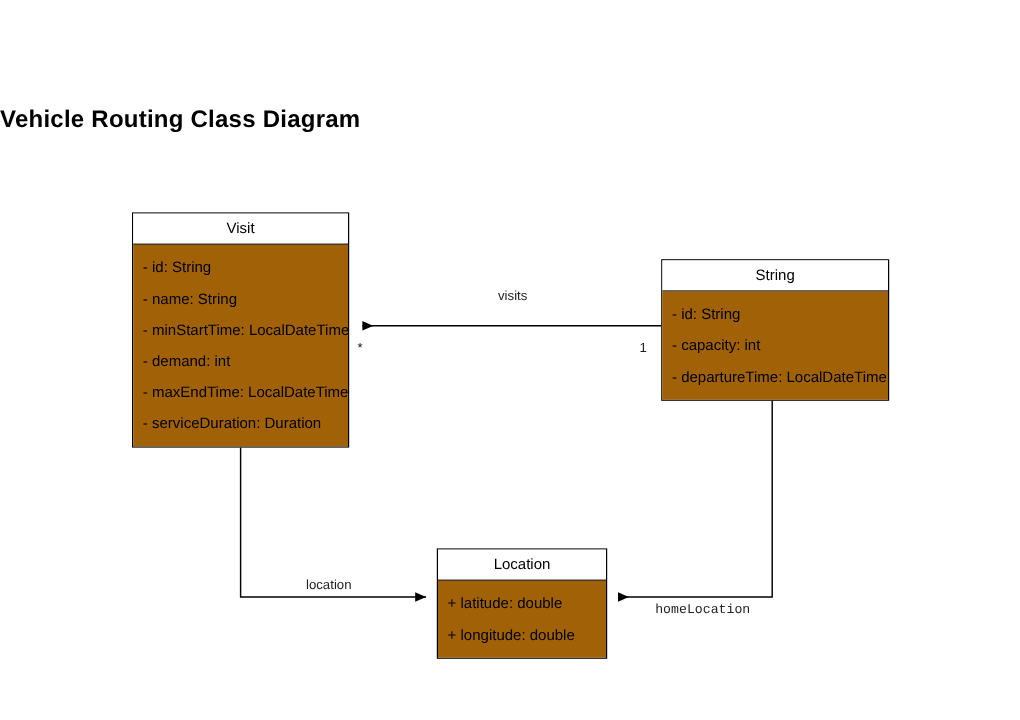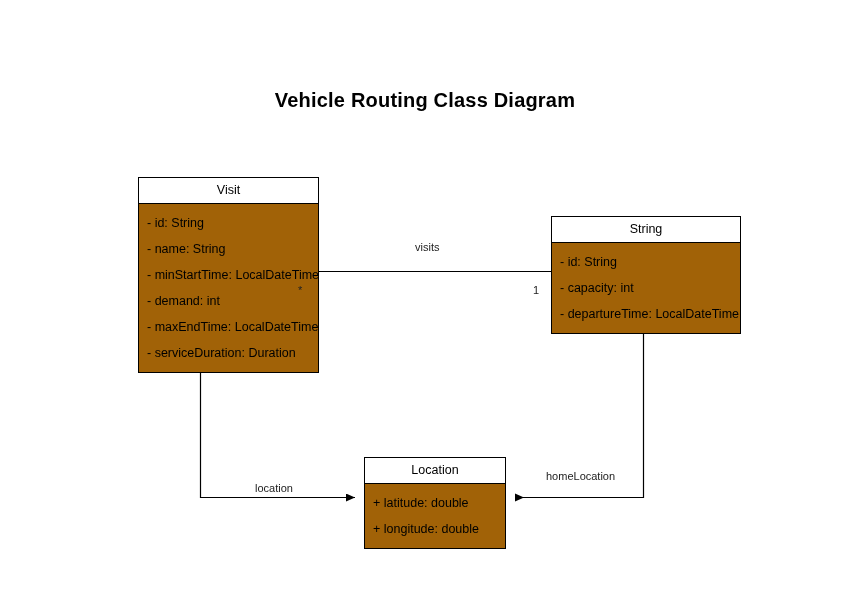--- a/index.html
+++ b/index.html
@@ -22,21 +22,20 @@
     width: 850px;
     height: 600px;
   }
 
   
   .diagram-title {
     position: absolute;
     left: 0;
     top: 86px;
     width: 850px;
-    text-align: center;
     font-size: 20px;
     font-weight: bold;
     letter-spacing: 0.2px;
     color: #000000;
     line-height: 28px;
     white-space: nowrap;
   }
 
   
   .uml-class {
@@ -65,21 +64,21 @@
     box-sizing: border-box;
     height: 26px;
     line-height: 26px;
     padding-left: 8px;
     font-size: 12.5px;
     color: #000000;
     white-space: nowrap;
   }
 
   
-  #class-visit    { left: 110px; top: 177px; width: 181px; margin-left: 28px; }
+  #class-visit    { left: 110px; top: 177px; width: 181px; }
   #class-vehicle  { left: 551px; top: 216px; width: 190px; }
   #class-location { left: 364px; top: 457px; width: 142px; }
 
   
   .edge-label {
     position: absolute;
     font-size: 11px;
     color: #222222;
     white-space: nowrap;
     background: transparent;
@@ -90,21 +89,21 @@
     position: absolute;
     font-size: 11px;
     color: #222222;
     white-space: nowrap;
     z-index: 6;
     line-height: 13px;
   }
 
   #label-visits        { left: 415px; top: 241px; }
   #label-location      { left: 255px; top: 482px; }
-  #label-homelocation  { left: 546px; top: 470px; }
+  #label-homelocation  { left: 546px; top: 503px; font-family: Liberation Mono, monospace; }
   #mult-visit-star     { left: 298px; top: 284px; }
   #mult-vehicle-one    { left: 533px; top: 284px; }
 </style>
 </head>
 <body>
 
 <svg id="canvas" viewBox="0 0 850 600" width="850" height="600" xmlns="http://www.w3.org/2000/svg">
   <defs>
     <marker id="arrow-left" markerWidth="10" markerHeight="10" refX="9" refY="4" orient="auto" markerUnits="userSpaceOnUse">
       <path d="M9,0 L0,4 L9,8 z" fill="#000000"></path>

